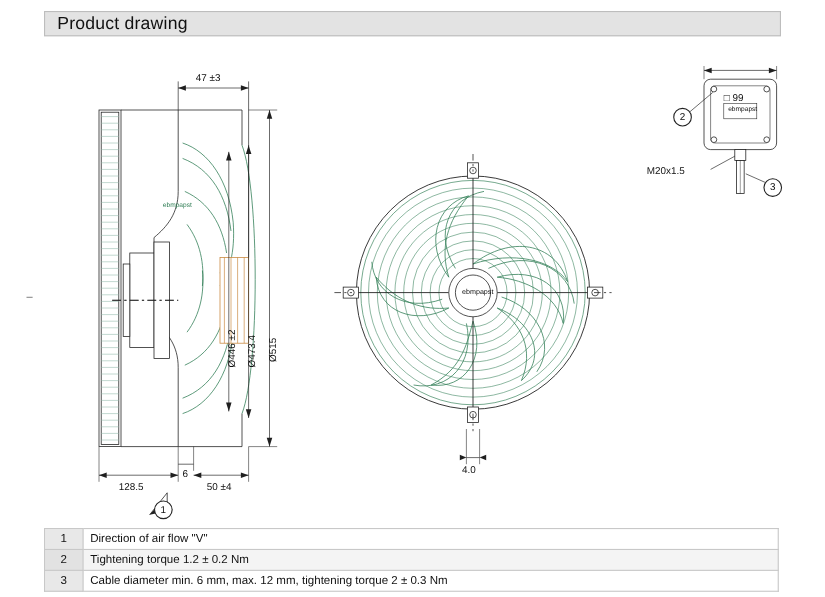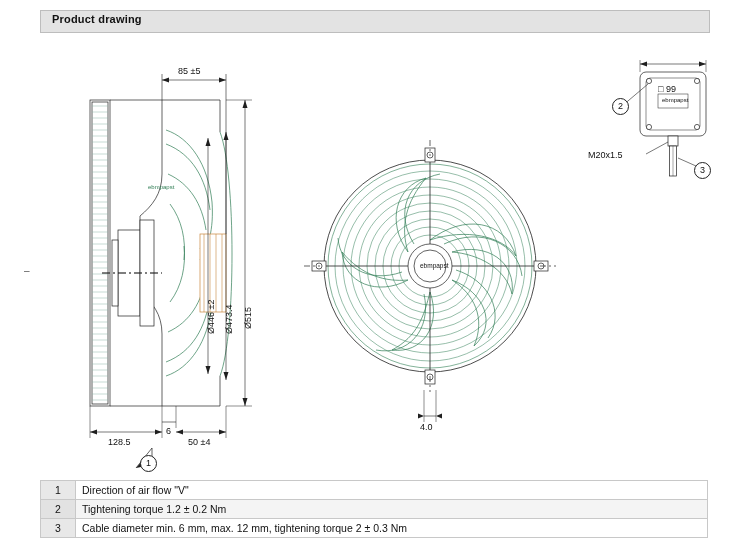--- a/index.html
+++ b/index.html
@@ -15,21 +15,21 @@
     position:absolute;left:0;top:0;width:750px;height:543px;
   }
   
   .header-bar{
     position:absolute;left:40px;top:10px;width:668px;height:21px;
     background:#e3e3e3;
     border:1px solid #bdbdbd;
   }
   .header-title{
     position:absolute;left:52px;top:13px;
-    font-size:11px;font-weight:bold;color:#111;
+    font-size:16px;font-weight:normal;color:#111;
     letter-spacing:.2px;
   }
   
   .canvas{
     position:absolute;left:40px;top:34px;width:668px;height:440px;
   }
   
   .watermark{
     position:absolute;left:110px;top:170px;width:360px;height:150px;
     pointer-events:none;
@@ -315,21 +315,21 @@
           <line x1="-18" y1="52" x2="8" y2="30" stroke-width="0.6"></line>
 
           <line x1="38" y1="104" x2="56" y2="112" stroke-width="0.6"></line>
 
           <line x1="28" y1="88" x2="6" y2="100" stroke-width="0.6"></line>
         </g>
       </g>
     </svg>
 
     
-    <div class="lbl" style="left:138px;top:32px;">85 ±5</div>
+    <div class="lbl" style="left:138px;top:32px;">47 ±3</div>
     <div class="lbl vert" style="left:166px;top:300px;">Ø446 ±2</div>
     <div class="lbl vert" style="left:184px;top:300px;">Ø473.4</div>
     <div class="lbl vert" style="left:203px;top:295px;">Ø515</div>
     <div class="lbl" style="left:68px;top:403px;">128.5</div>
     <div class="lbl" style="left:126px;top:392px;">6</div>
     <div class="lbl" style="left:148px;top:403px;">50 ±4</div>
     <div class="lbl" style="left:380px;top:388px;">4.0</div>
     <div class="lbl" style="left:618px;top:12px;margin-top:38px;">□ 99</div>
     <div class="lbl" style="left:548px;top:116px;text-align:center;">M20x1.5</div>
 

